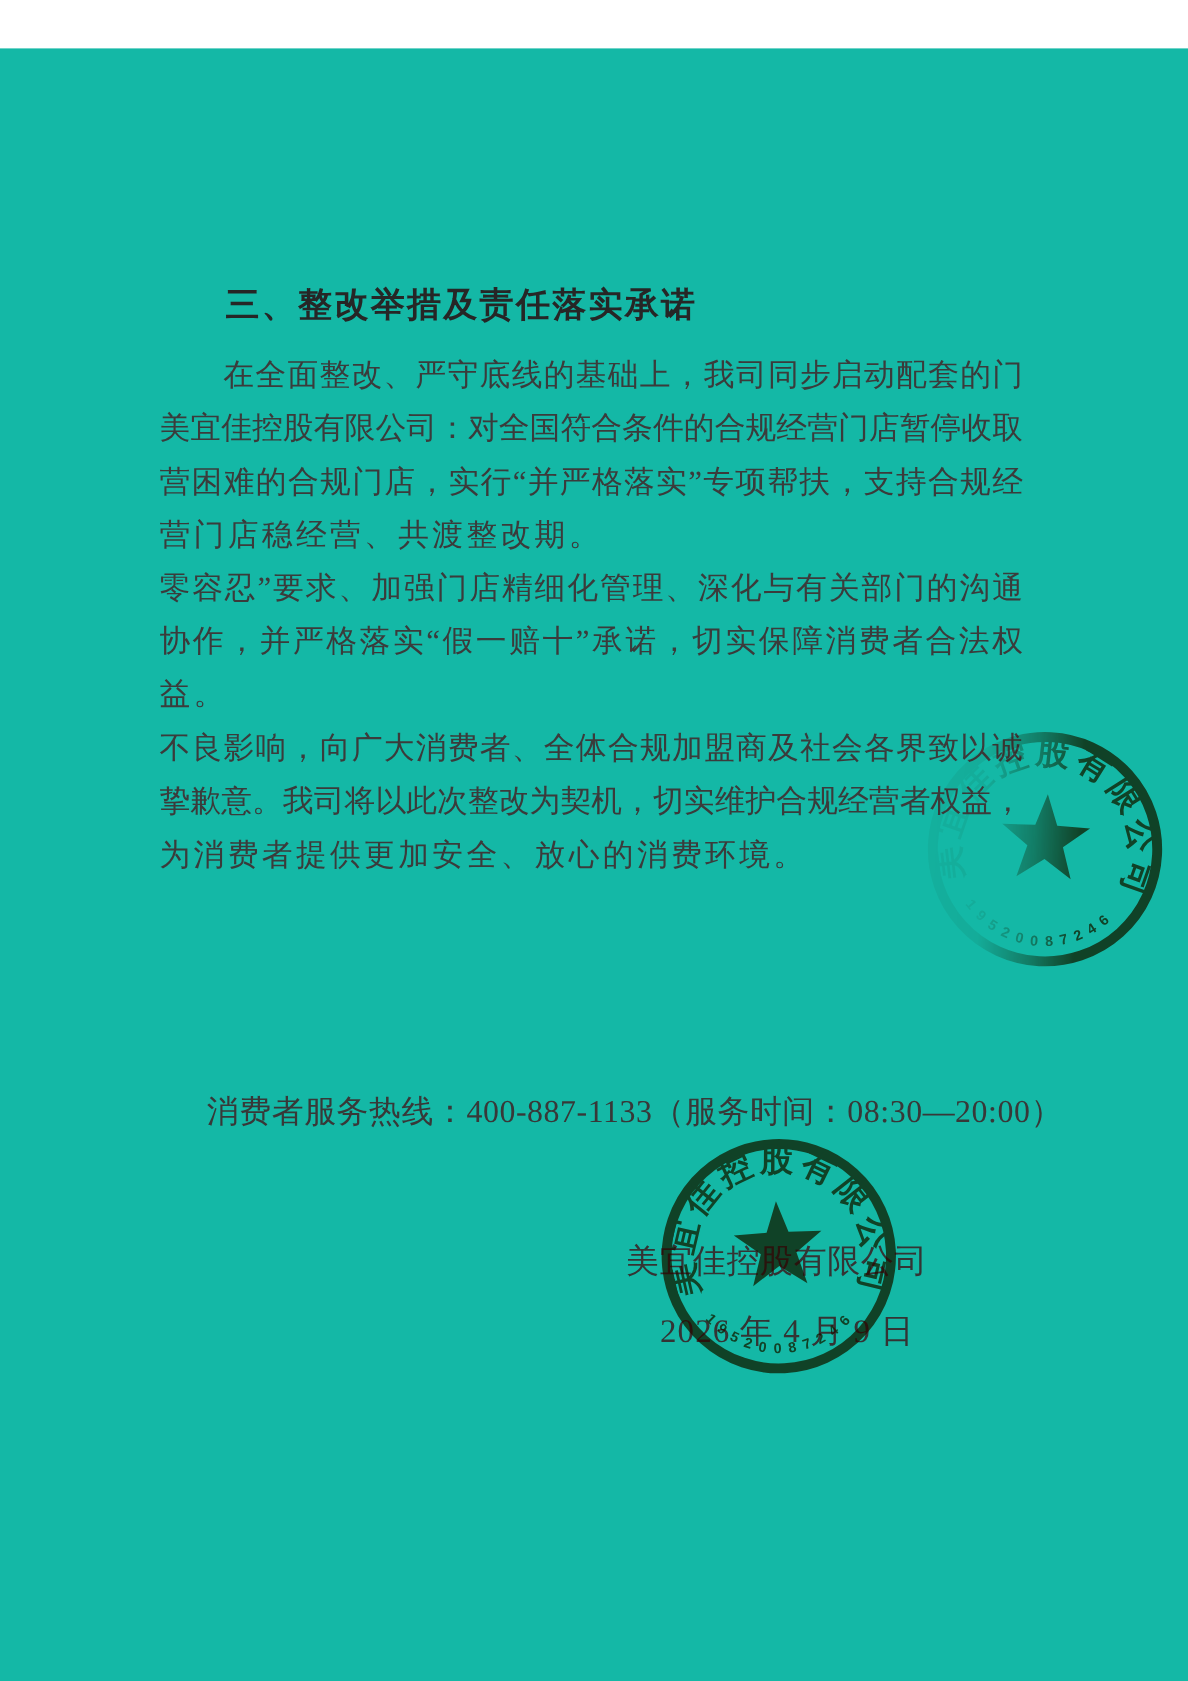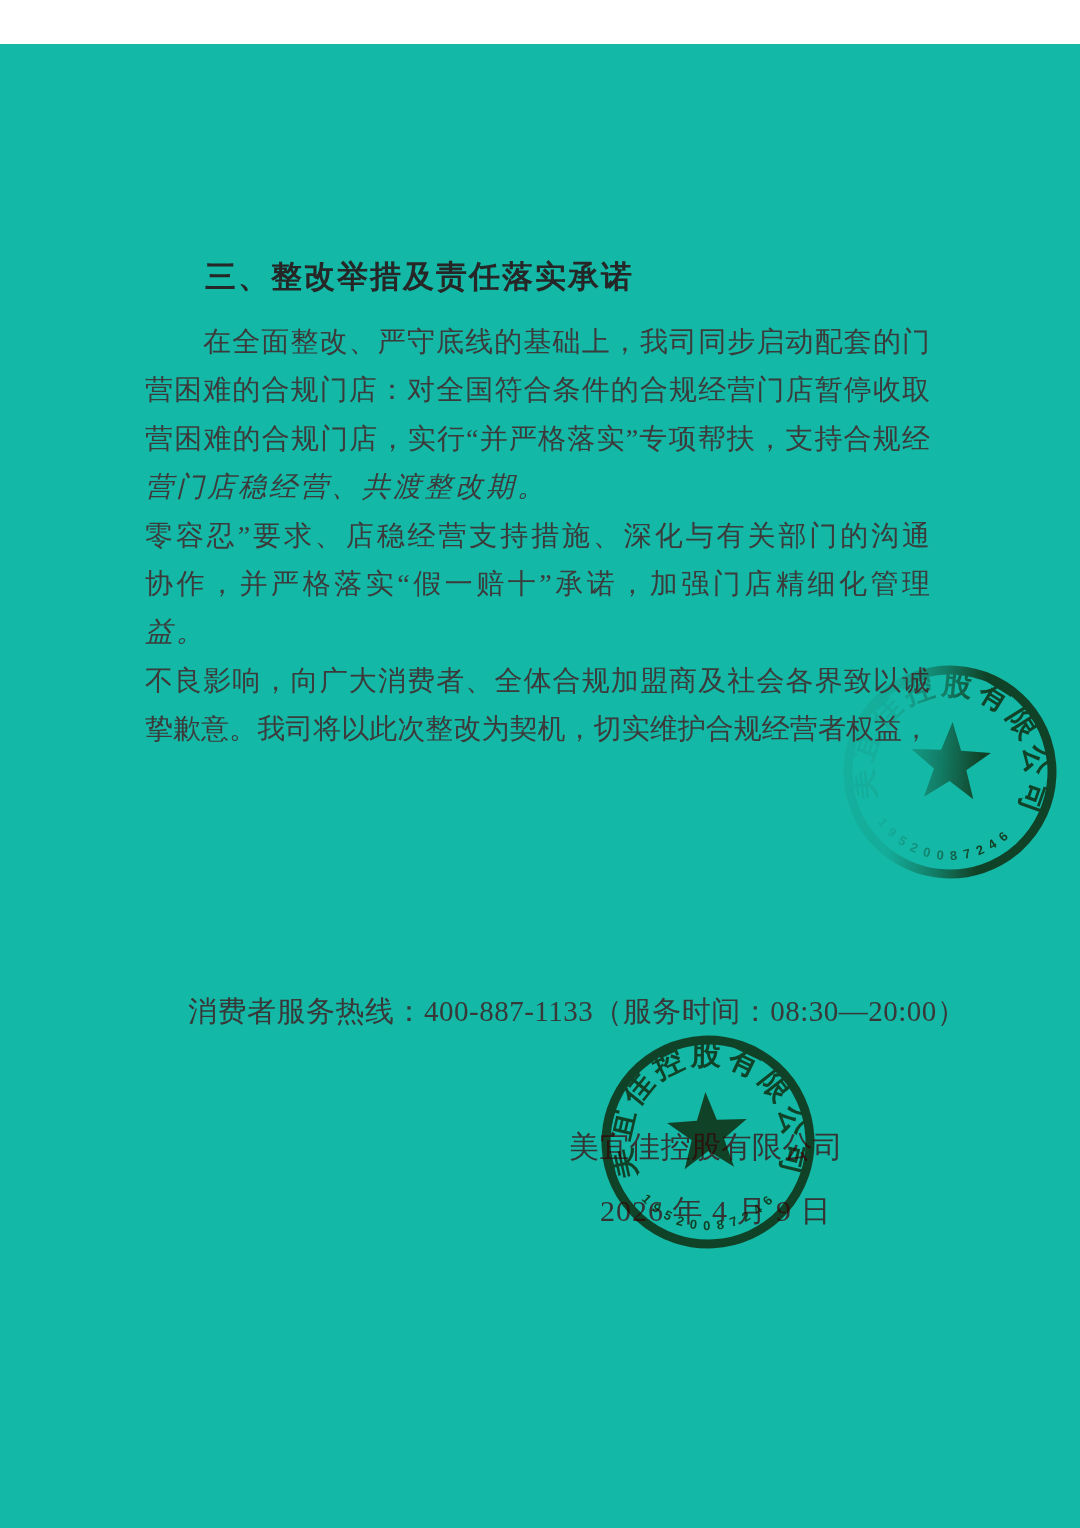--- a/index.html
+++ b/index.html
@@ -21,21 +21,21 @@
   .body-text{
     position:absolute;left:145px;top:274px;width:785px;
     font-size:28px;
   }
   .line{
     height:48.4px;line-height:48.4px;
     text-align:justify;text-align-last:justify;
     white-space:nowrap;
   }
   .line.indent{padding-left:58px;}
-  .line.last{text-align-last:left;letter-spacing:3px;font-style:italic;}
+  .line.last{text-align-last:left;letter-spacing:3px;}
   .hotline{
     position:absolute;left:188px;top:950px;
     font-size:29px;line-height:34px;letter-spacing:0.5px;
     white-space:nowrap;color:#383838;text-align:right;
   }
   .sig-company{
     position:absolute;left:569px;top:1086px;
     font-size:30px;line-height:34px;letter-spacing:0.5px;
     white-space:nowrap;color:#343434;
   }
@@ -67,30 +67,31 @@
 </style>
 </head>
 <body>
 
 <div class="page">
 
   <div class="heading">三、整改举措及责任落实承诺</div>
 
   <div class="body-text">
     <div class="line indent">在全面整改、严守底线的基础上，我司同步启动配套的门</div>
-    <div class="line">营困难的合规门店：对全国符合条件的合规经营门店暂停收取</div>
+    <div class="line">美宜佳控股有限公司：对全国符合条件的合规经营门店暂停收取</div>
     <div class="line">营困难的合规门店，实行“并严格落实”专项帮扶，支持合规经</div>
     <div class="line last">营门店稳经营、共渡整改期。</div>
 
-    <div class="line">零容忍”要求、店稳经营支持措施、深化与有关部门的沟通</div>
-    <div class="line">协作，并严格落实“假一赔十”承诺，加强门店精细化管理</div>
+    <div class="line">零容忍”要求、加强门店精细化管理、深化与有关部门的沟通</div>
+    <div class="line">协作，并严格落实“假一赔十”承诺，切实保障消费者合法权</div>
     <div class="line last">益。</div>
 
     <div class="line">不良影响，向广大消费者、全体合规加盟商及社会各界致以诚</div>
     <div class="line">挚歉意。我司将以此次整改为契机，切实维护合规经营者权益，</div>
+    <div class="line last">为消费者提供更加安全、放心的消费环境。</div>
   </div>
 
   <div class="hotline">消费者服务热线：400-887-1133（服务时间：08:30—20:00）</div>
 
   <div class="sig-company">美宜佳控股有限公司</div>
 
   <div class="sig-date">2026 年 4 月 9 日</div>
 
   <svg class="seal seal-main" viewBox="-130 -130 260 260" xmlns="http://www.w3.org/2000/svg">
     <defs>

